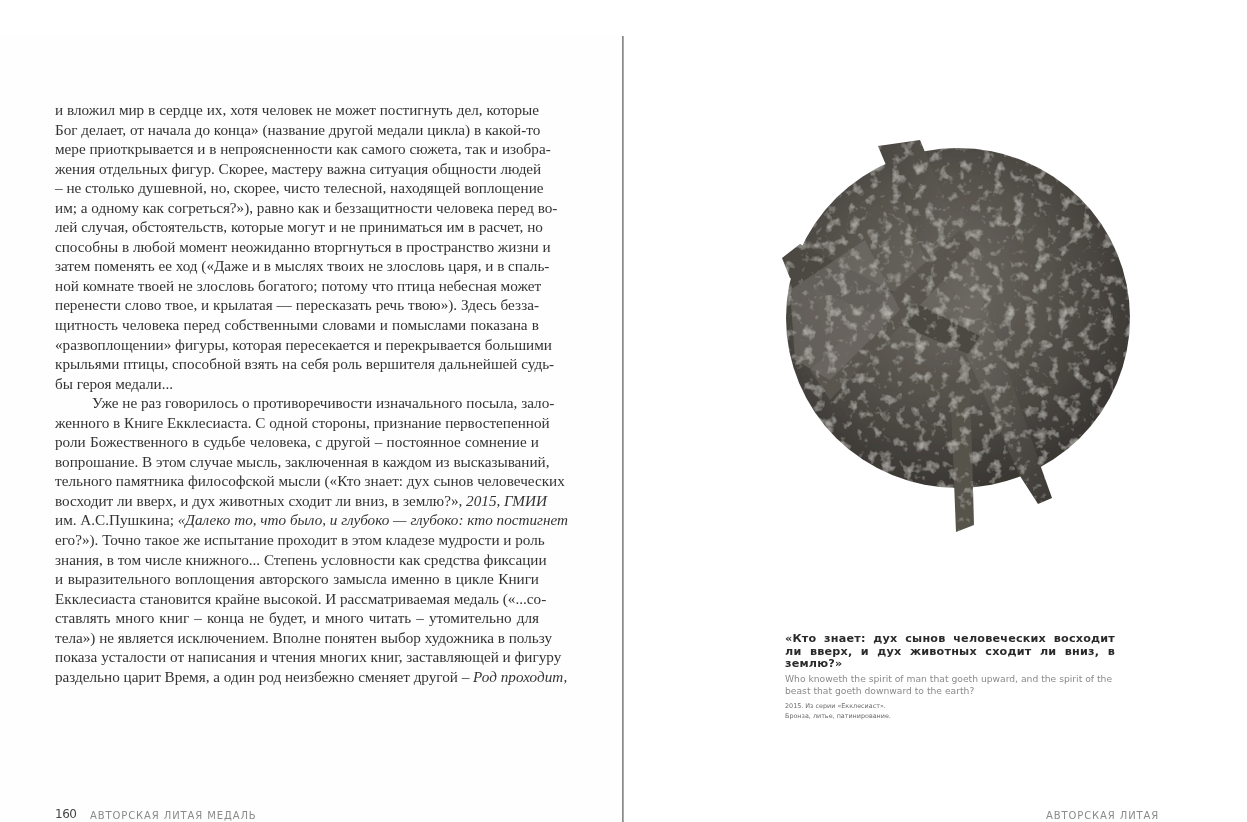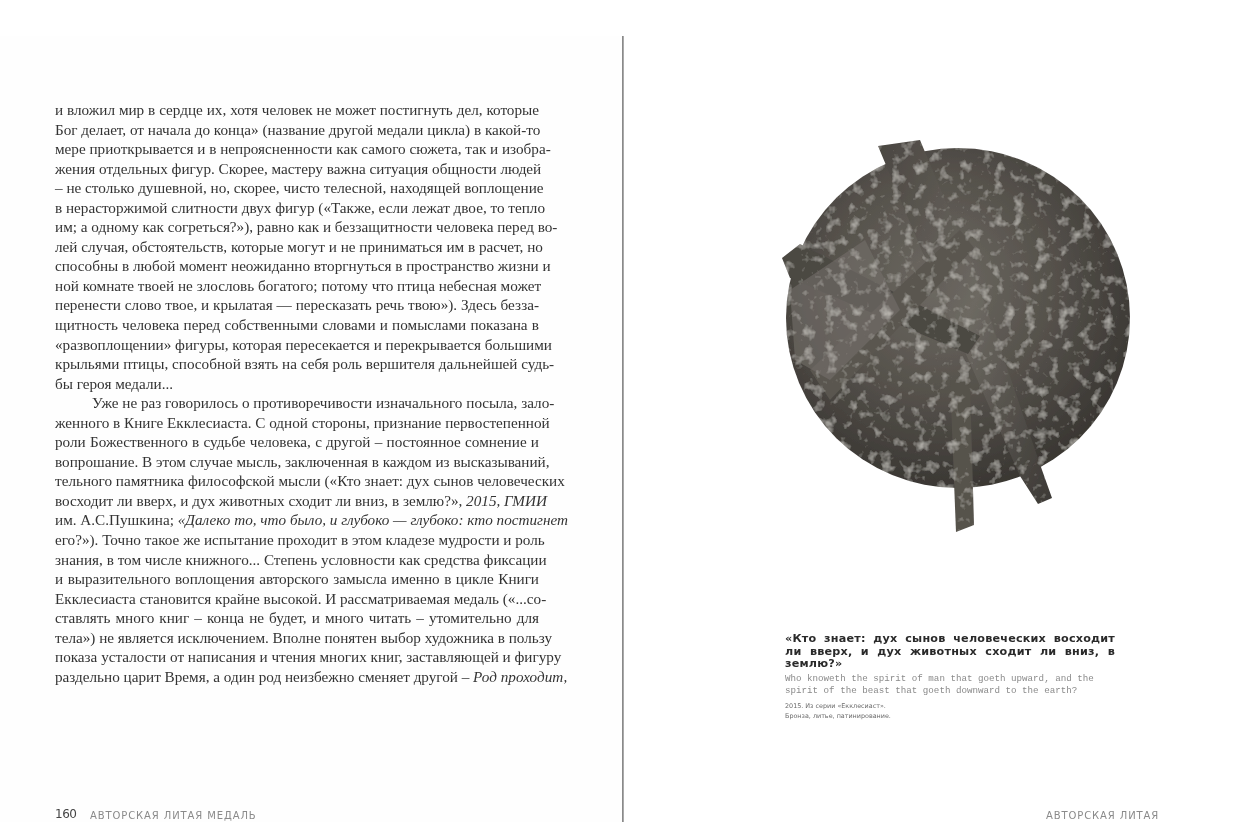--- a/index.html
+++ b/index.html
@@ -45,43 +45,43 @@
     .caption {
       position: absolute; left: 785px; top: 597px; width: 330px;
       font-family: "DejaVu Sans", sans-serif;
     }
     .caption-title {
       font-size: 11.2px; font-weight: bold; color: #2a2a2a;
       line-height: 12.5px; text-align: justify; text-align-last: left;
       letter-spacing: 0.2px;
     }
     .caption-en {
-      margin-top: 2px; font-size: 9.2px; color: #8a8a8a; line-height: 12px; font-family: Liberation Mono, monospace;
+      margin-top: 2px; font-size: 9.2px; color: #8a8a8a; line-height: 12px;
     }
     .caption-meta {
       margin-top: 4px; font-size: 6.4px; color: #6a6a6a; line-height: 10px;
     }
   </style>
 </head>
 <body>
 
 <div class="spread">
 
   <div class="page page-left">
     <div class="body-text" id="body-text">
         <p>
           <span class="line">и вложил мир в сердце их, хотя человек не может постигнуть дел, которые</span>
           <span class="line">Бог делает, от начала до конца» (название другой медали цикла) в какой-то</span>
           <span class="line">мере приоткрывается и в непроясненности как самого сюжета, так и изобра-</span>
           <span class="line">жения отдельных фигур. Скорее, мастеру важна ситуация общности людей</span>
           <span class="line">– не столько душевной, но, скорее, чисто телесной, находящей воплощение</span>
-          <span class="line">в нерасторжимой слитности двух фигур («Также, если лежат двое, то тепло</span>
           <span class="line">им; а одному как согреться?»), равно как и беззащитности человека перед во-</span>
           <span class="line">лей случая, обстоятельств, которые могут и не приниматься им в расчет, но</span>
           <span class="line">способны в любой момент неожиданно вторгнуться в пространство жизни и</span>
+          <span class="line">затем поменять ее ход («Даже и в мыслях твоих не злословь царя, и в спаль-</span>
           <span class="line">ной комнате твоей не злословь богатого; потому что птица небесная может</span>
           <span class="line">перенести слово твое, и крылатая — пересказать речь твою»). Здесь безза-</span>
           <span class="line">щитность человека перед собственными словами и помыслами показана в</span>
           <span class="line">«развоплощении» фигуры, которая пересекается и перекрывается большими</span>
           <span class="line">крыльями птицы, способной взять на себя роль вершителя дальнейшей судь-</span>
           <span class="line last">бы героя медали...</span>
         </p>
         <p>
           <span class="line" style="text-indent: 37px;">Уже не раз говорилось о противоречивости изначального посыла, зало-</span>
           <span class="line">женного в Книге Екклесиаста. С одной стороны, признание первостепенной</span>

